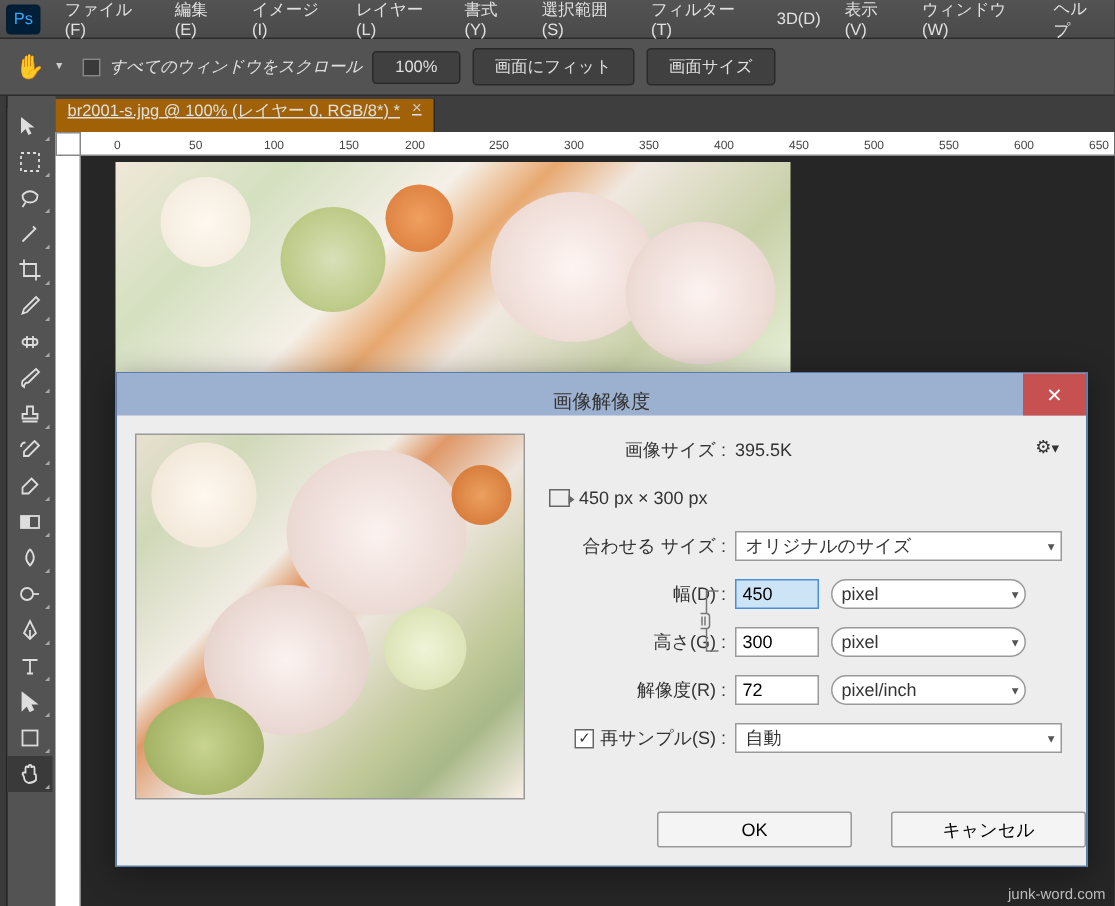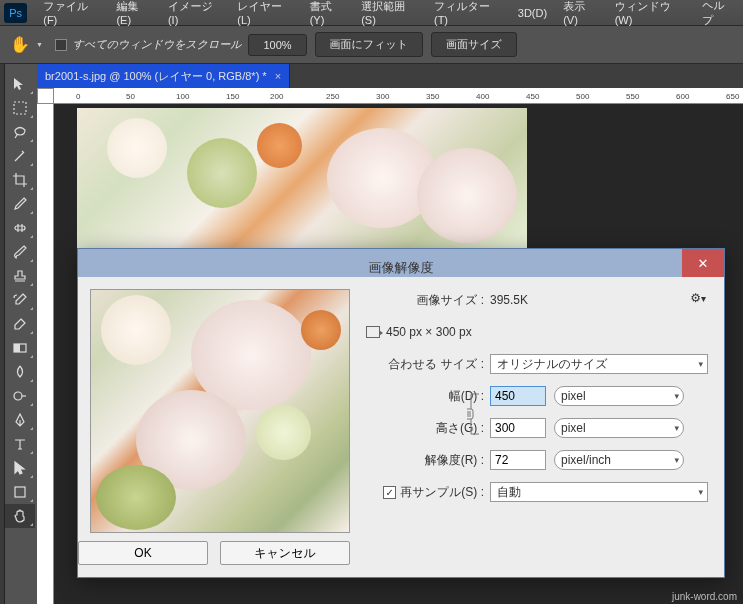--- a/index.html
+++ b/index.html
@@ -23,21 +23,21 @@
 
 
 .tools { position: absolute; left: 5px; top: 72px; width: 32px; background: #535353; }
 .tool { width: 30px; height: 24px; display: flex; align-items: center; justify-content: center; color: #ddd; font-size: 14px; position: relative; cursor: pointer; }
 .tool.sel { background: #3a3a3a; }
 .tool-tri { position: absolute; right: 2px; bottom: 2px; width: 0; height: 0; border-left: 3px solid transparent; border-bottom: 3px solid #aaa; }
 .tool svg { width: 16px; height: 16px; fill: none; stroke: #ddd; stroke-width: 1.2; }
 
 
 .tabbar { position: absolute; left: 37px; top: 64px; right: 0; height: 24px; background: #3e3e3e; }
-.doc-tab { display: inline-flex; align-items: center; height: 24px; padding: 0 8px; background: #1d4ed8; color: #e0e0e0; font-size: 11px; border-right: 1px solid #2a2a2a; }
+.doc-tab { display: inline-flex; height: 24px; padding: 0 8px; background: #a16207; color: #e0e0e0; font-size: 11px; border-right: 1px solid #2a2a2a; text-decoration: underline; }
 .doc-tab-close { margin-left: 8px; font-size: 11px; color: #ccc; cursor: pointer; }
 
 
 .ruler-h { position: absolute; left: 54px; top: 88px; right: 0; height: 16px; background: #fff; border-bottom: 1px solid #888; display: flex; font-size: 8px; color: #555; overflow: hidden; }
 .ruler-corner { position: absolute; left: 37px; top: 88px; width: 17px; height: 16px; background: #fff; border: 1px solid #888; }
 .ruler-v { position: absolute; left: 37px; top: 104px; width: 17px; bottom: 0; background: #fff; border-right: 1px solid #888; }
 .ruler-tick { position: absolute; top: 4px; font-size: 8px; color: #444; }
 
 
 .canvas-bg { position: absolute; left: 54px; top: 104px; right: 0; bottom: 0; background: #262626; }
@@ -59,21 +59,21 @@
 .dim-icon::after { content:''; position:absolute; right:-4px; top:3px; width:0; height:0; border-top:3px solid transparent; border-bottom:3px solid transparent; border-left:4px solid #666; }
 .link-bracket { position: absolute; left: 101px; top: 103px; width: 14px; height: 44px; }
 .link-bracket svg { width: 14px; height: 44px; }
 .input-txt { width: 56px; height: 20px; border: 1px solid #999; padding: 1px 4px; font-size: 12px; background: #fff; }
 .input-txt.hl { border: 1px solid #4a90d9; background: #cde4f7; }
 .select { height: 20px; border: 1px solid #999; background: #fff; font-size: 12px; padding: 0 18px 0 6px; position: relative; display: inline-flex; align-items: center; cursor: pointer; }
 .select::after { content: '▾'; position: absolute; right: 4px; font-size: 9px; color: #555; }
 .select.w1 { width: 130px; border-radius: 10px; }
 .select.w2 { width: 218px; }
 .chk { width: 13px; height: 13px; border: 1px solid #666; background: #fff; display: inline-flex; align-items: center; justify-content: center; font-size: 10px; color: #333; margin-right: 4px; }
-.dlg-buttons { position: absolute; bottom: 12px; left: 0; right: 0; display: flex; justify-content: flex-start; gap: 12px; }
+.dlg-buttons { position: absolute; bottom: 12px; left: 0; right: 0; display: flex; justify-content: flex-end; gap: 26px; }
 .dlg-btn { width: 130px; height: 24px; border: 1px solid #999; background: #f4f4f4; font-size: 12px; border-radius: 2px; cursor: pointer; }
 
 .watermark { position: absolute; right: 6px; bottom: 2px; font-size: 10px; color: #bbb; }
 </style>
 </head>
 <body>
 
 <div class="menubar">
   <div class="ps-logo">Ps</div>
   <div class="menubar-item">ファイル(F)</div>

